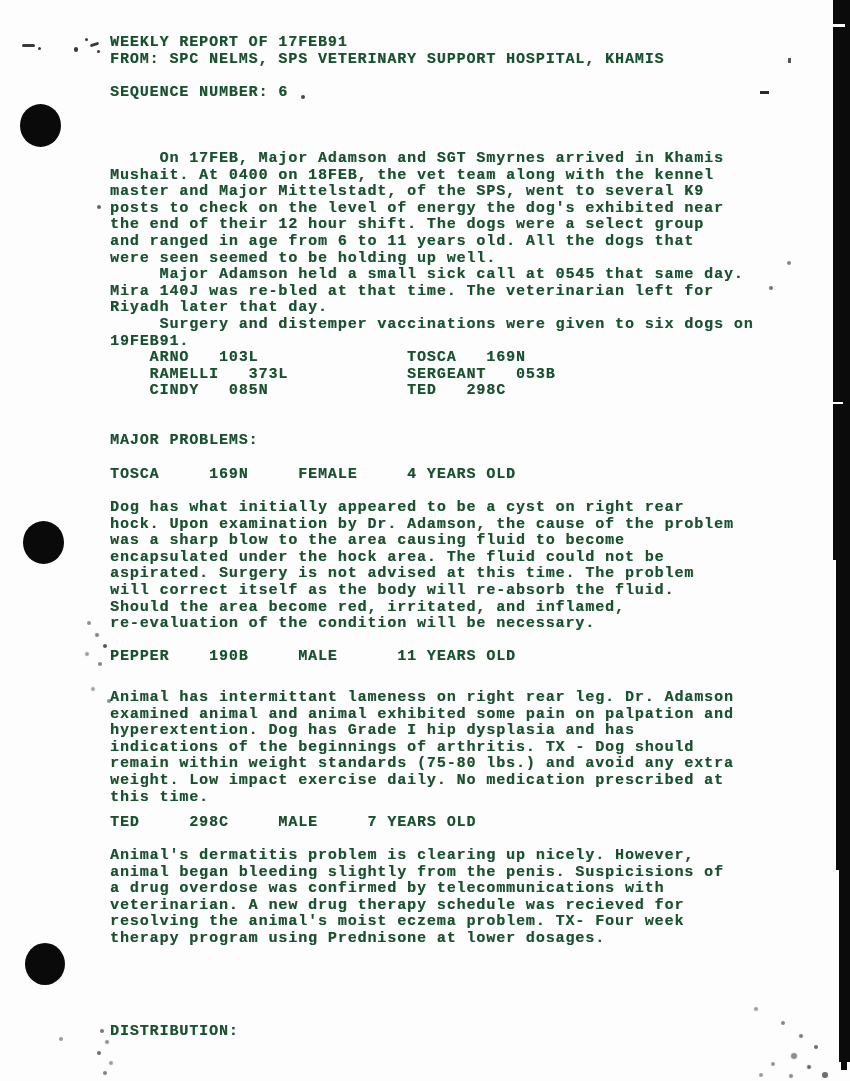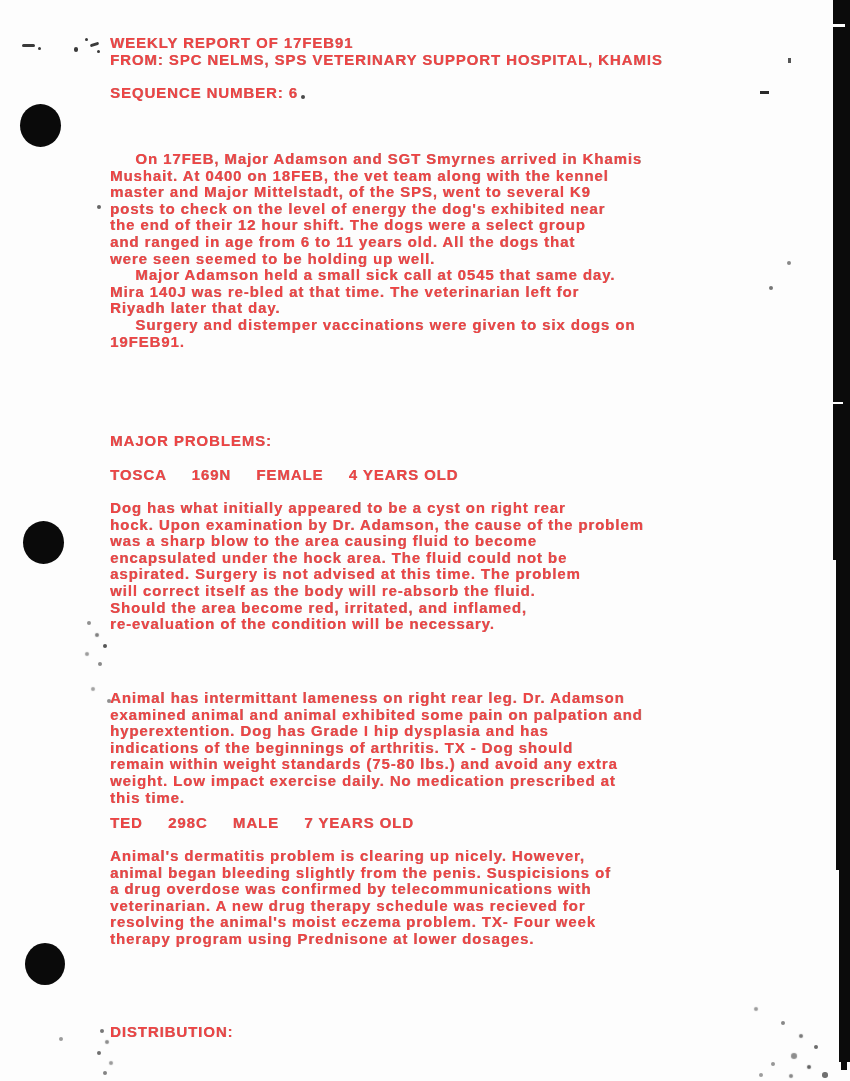--- a/index.html
+++ b/index.html
@@ -12,26 +12,26 @@
     position: relative;
     width: 850px; height: 1081px;
     background: #fdfdfd;
     overflow: hidden;
   }
   
   pre.t {
     position: absolute;
     left: 110px;
     margin: 0;
-    font-family: Liberation Sans, sans-serif;
+    font-family: Liberation Mono, monospace;
     font-size: 15px;
     font-weight: bold;
     letter-spacing: 0.9px;
     line-height: 16.6px;
-    color: #ef4444;
+    color: #14532d;
     white-space: pre;
     text-shadow: 0.4px 0.4px 0 rgba(30,30,30,0.45);
   }
   
   .artifact { position: absolute; }
   .punch { background: #0a0a0a; border-radius: 50%; }
   #punch-1 { left: 20px; top: 104px; width: 41px; height: 43px; }
   #punch-2 { left: 23px; top: 521px; width: 41px; height: 43px; }
   #punch-3 { left: 25px; top: 943px; width: 40px; height: 42px; }
 
@@ -129,34 +129,38 @@
 and ranged in age from 6 to 11 years old. All the dogs that
 were seen seemed to be holding up well.</pre>
 
   <pre class="t" style="top:267px">     Major Adamson held a small sick call at 0545 that same day.
 Mira 140J was re-bled at that time. The veterinarian left for
 Riyadh later that day.</pre>
 
   <pre class="t" style="top:317px">     Surgery and distemper vaccinations were given to six dogs on
 19FEB91.</pre>
 
+  <pre class="t" style="top:350px">    ARNO   103L               TOSCA   169N
+    RAMELLI   373L            SERGEANT   053B
+    CINDY   085N              TED   298C</pre>
 
   <pre class="t" style="top:433px">MAJOR PROBLEMS:</pre>
 
   <pre class="t" style="top:467px">TOSCA     169N     FEMALE     4 YEARS OLD</pre>
 
   <pre class="t" style="top:500px">Dog has what initially appeared to be a cyst on right rear
 hock. Upon examination by Dr. Adamson, the cause of the problem
 was a sharp blow to the area causing fluid to become
 encapsulated under the hock area. The fluid could not be
 aspirated. Surgery is not advised at this time. The problem
 will correct itself as the body will re-absorb the fluid.
 Should the area become red, irritated, and inflamed,
 re-evaluation of the condition will be necessary.</pre>
 
+  <pre class="t" style="top:649px">PEPPER    190B     MALE      11 YEARS OLD</pre>
 
   <pre class="t" style="top:690px">Animal has intermittant lameness on right rear leg. Dr. Adamson
 examined animal and animal exhibited some pain on palpation and
 hyperextention. Dog has Grade I hip dysplasia and has
 indications of the beginnings of arthritis. TX - Dog should
 remain within weight standards (75-80 lbs.) and avoid any extra
 weight. Low impact exercise daily. No medication prescribed at
 this time.</pre>
 
   <pre class="t" style="top:815px">TED     298C     MALE     7 YEARS OLD</pre>

